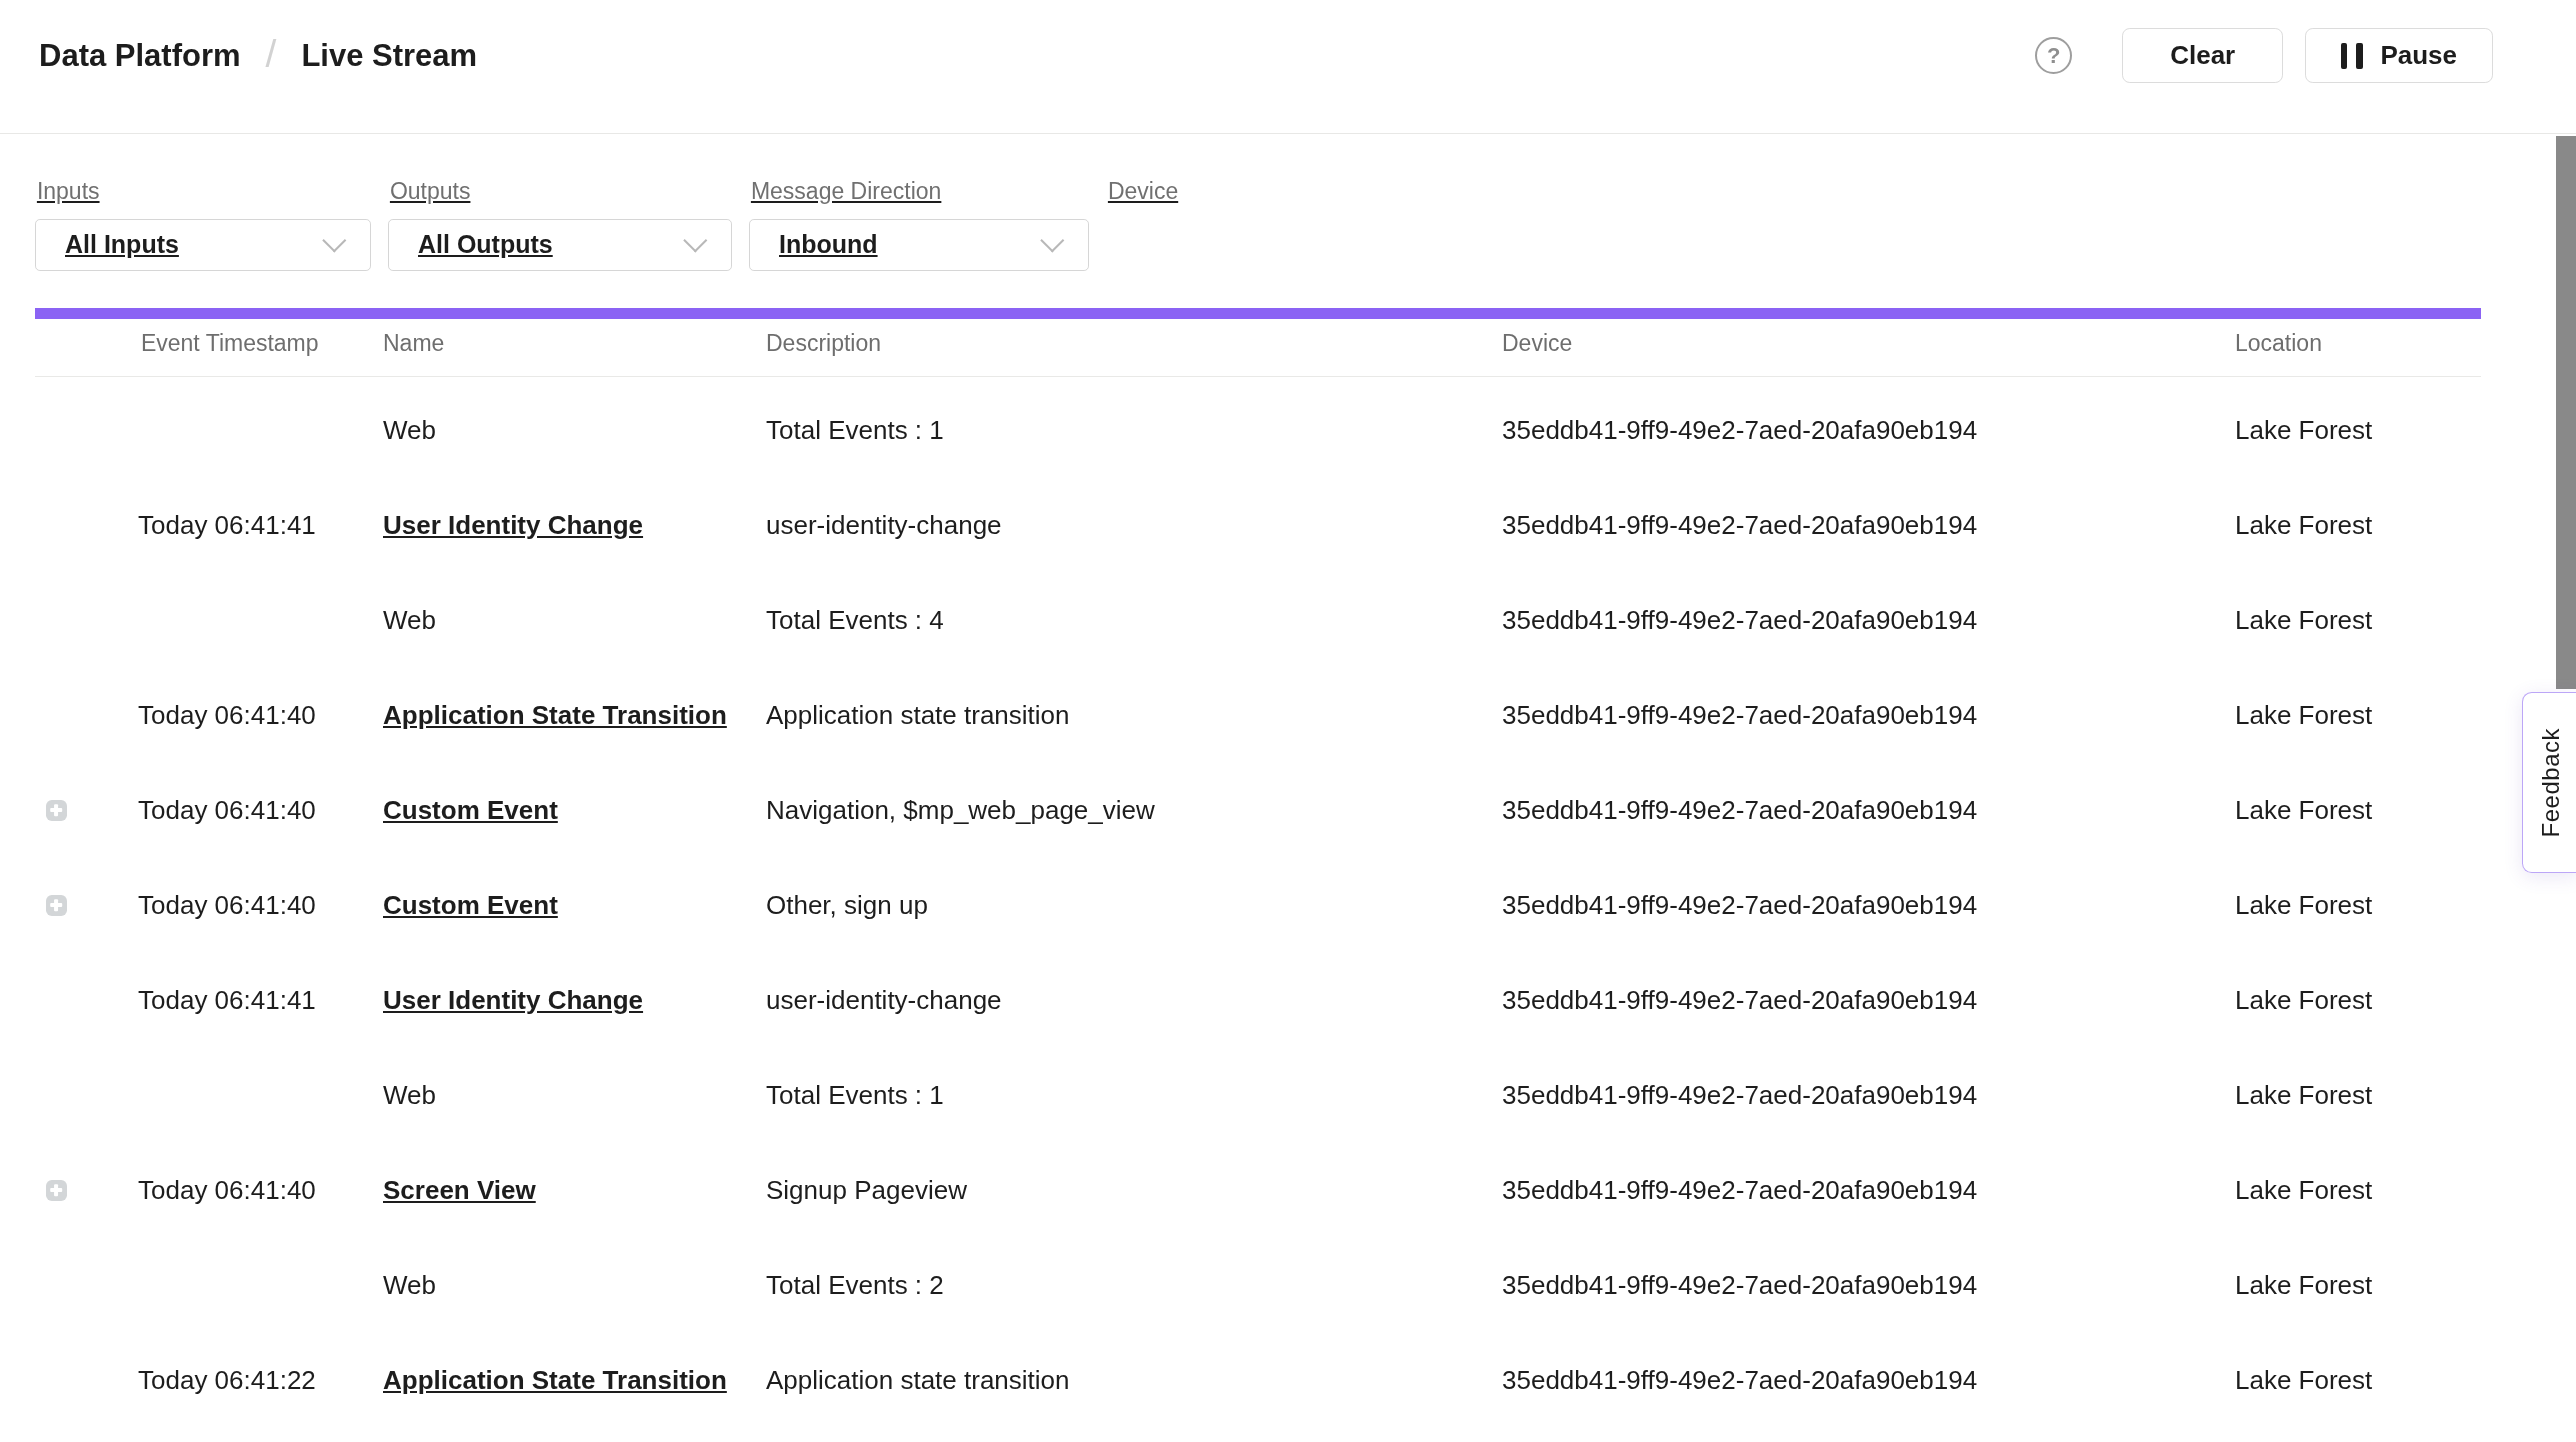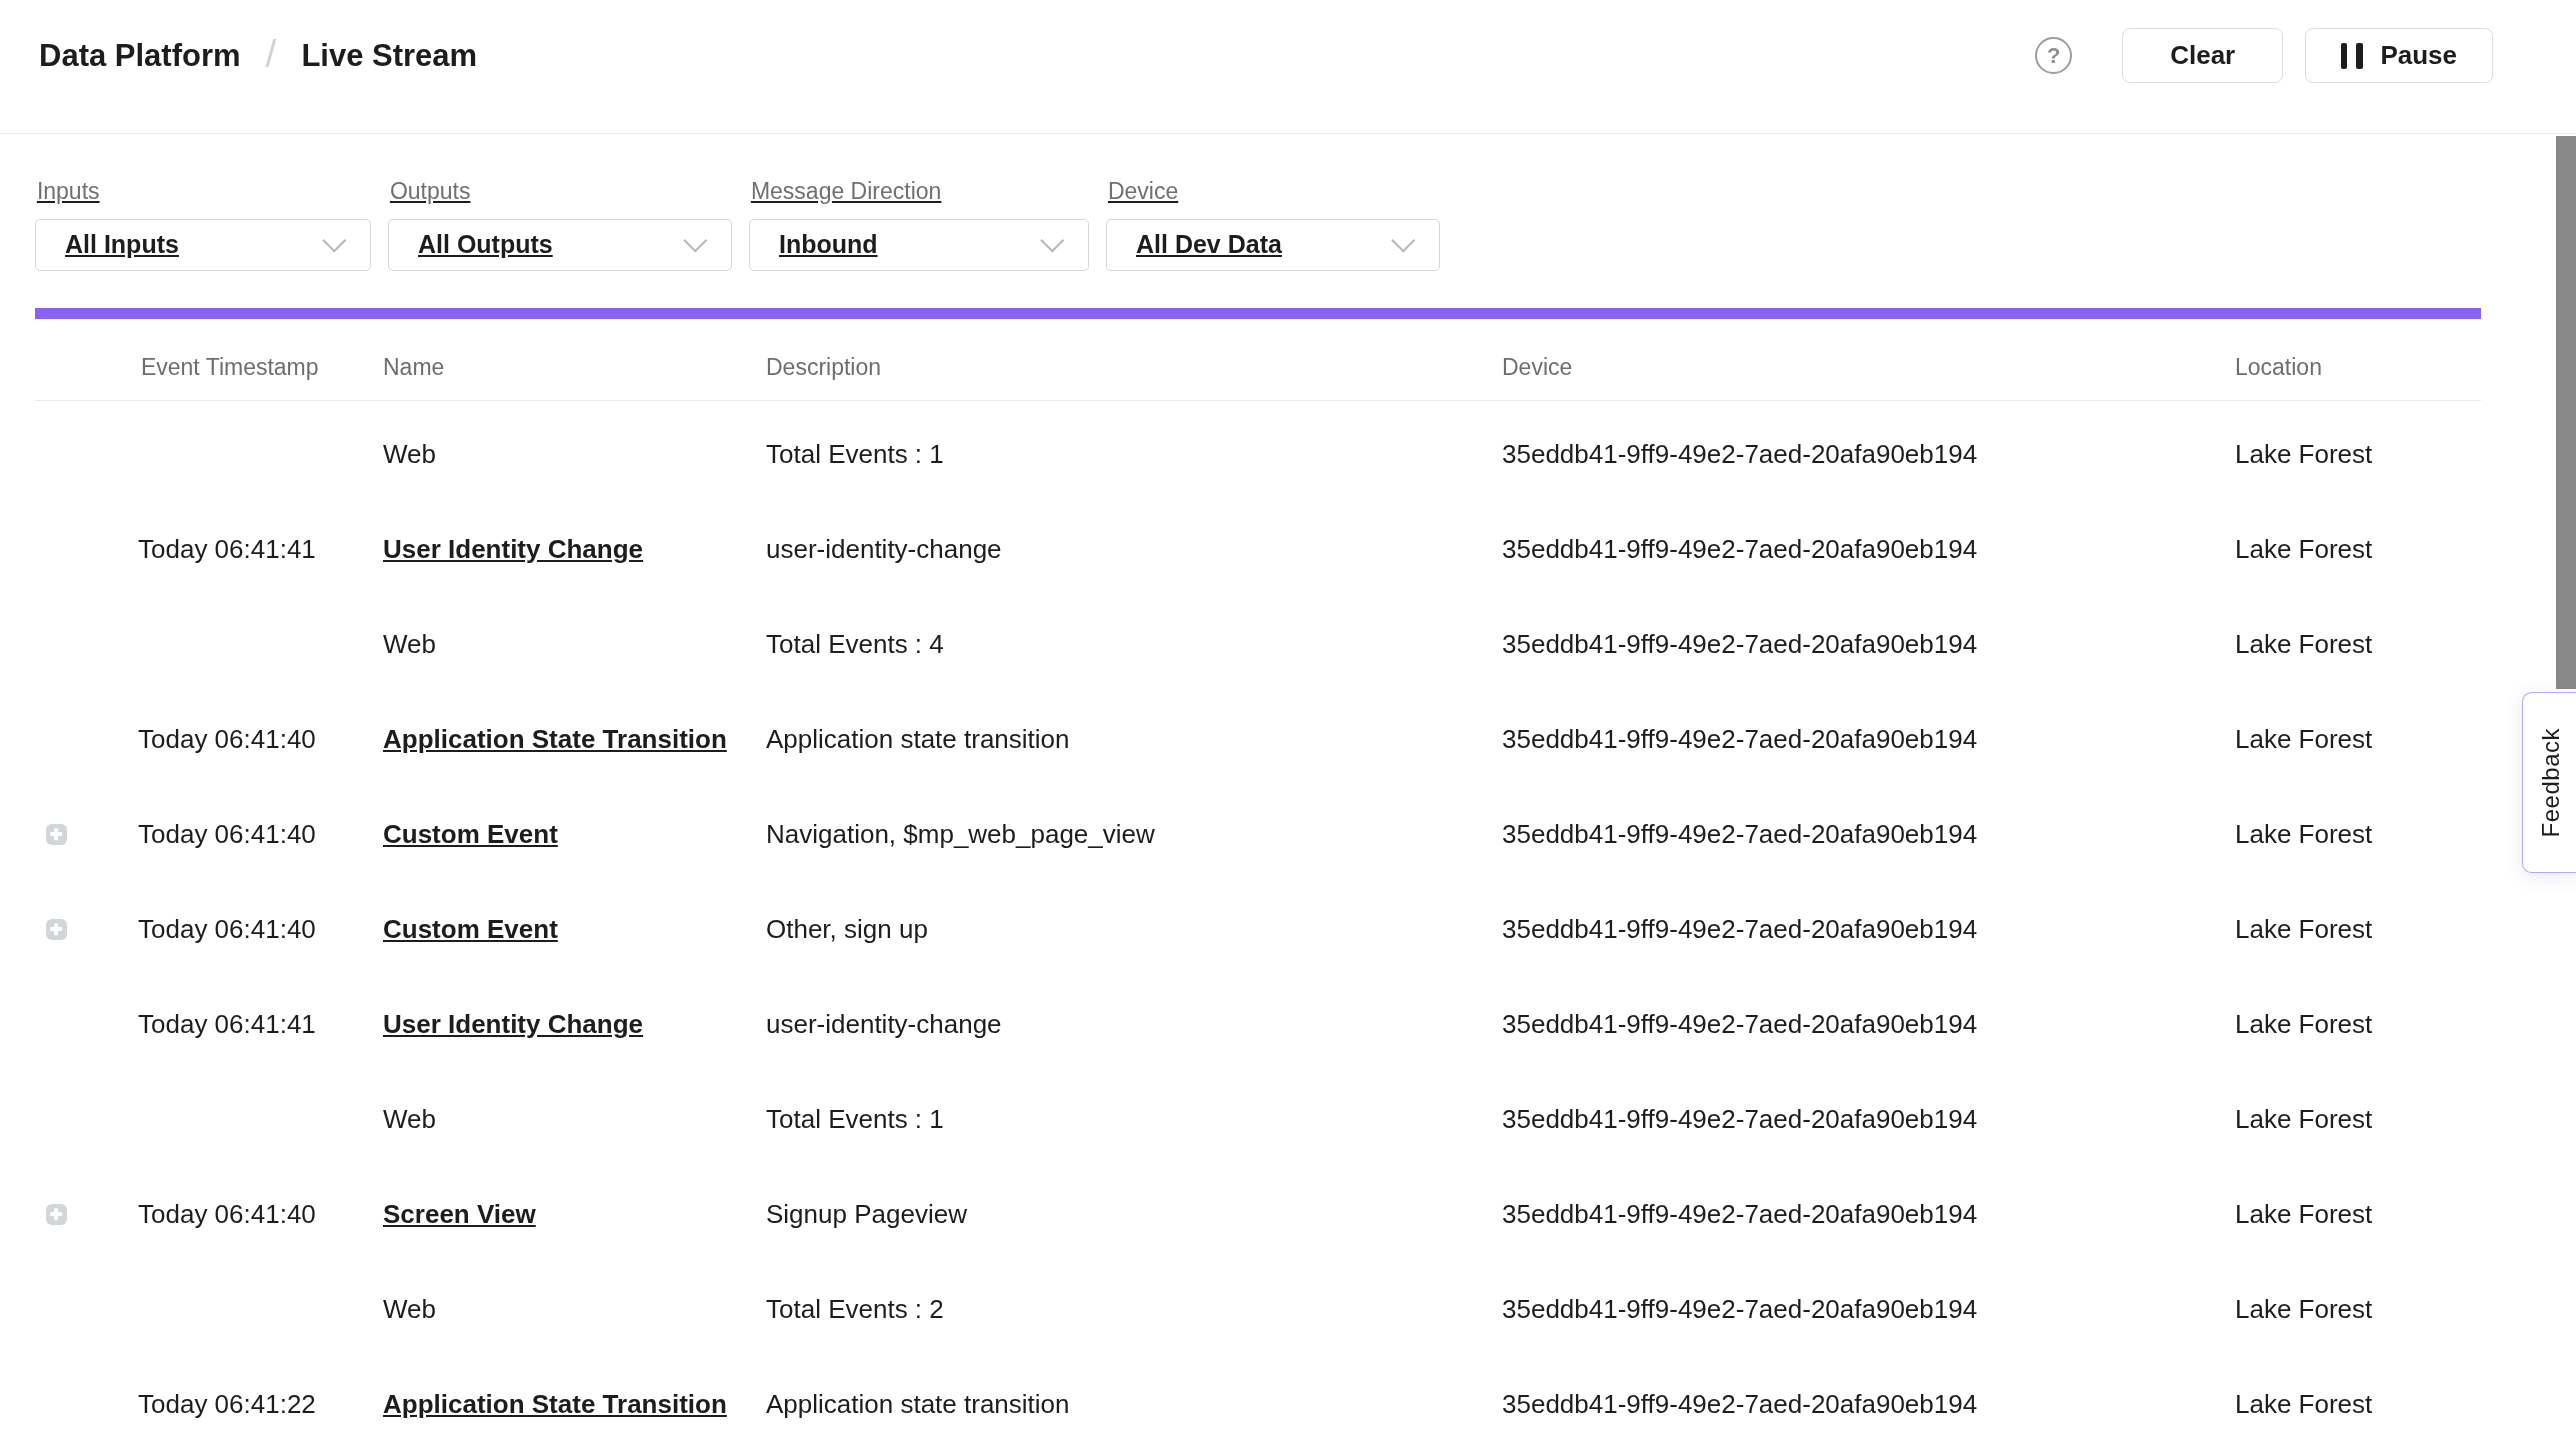--- a/index.html
+++ b/index.html
@@ -58,21 +58,21 @@
   
   .accent-bar { height:11.6px; margin:37px 95px 0 35px; background:var(--accent-purple,#8b63f4); }
 
   
   .table { margin:0 95px 0 35px; }
   .thead, .tr {
     display:grid;
     grid-template-columns:103px 245px 383px 736px 733px 1fr;
   }
   .thead {
-    height:82px; box-sizing:border-box; align-content:end; padding-bottom:19.4px;
+    height:58px; box-sizing:border-box; align-content:end; padding-bottom:19.4px;
     border-bottom:1.9px solid #e9e9e7;
     color:#6e6e6e; font-size:23px;
   }
   .th { white-space:nowrap; }
   .th.c-ts { padding-left:2.9px; }
   .tbody { padding-top:5.8px; }
   .tr { height:95px; align-items:center; font-size:26px; }
   .td { white-space:nowrap; }
   .c-expand { display:flex; justify-content:flex-start; padding-left:10.7px; }
   .td.c-name.bold { font-weight:700;text-decoration:underline; }
@@ -143,24 +143,20 @@
     </div>
     <div class="filter">
       <div class="filter-label">Message Direction</div>
       <div class="dropdown">
         <span class="dd-value">Inbound</span>
         <span class="chevron"></span>
       </div>
     </div>
     <div class="filter">
       <div class="filter-label">Device</div>
-      <div class="dropdown">
-        <span class="dd-value">All Dev Data</span>
-        <span class="chevron"></span>
-      </div>
     </div>
   </section>
 
   <div class="accent-bar"></div>
 
   <div class="table">
     <div class="thead">
       <div class="th c-expand"></div>
       <div class="th c-ts">Event Timestamp</div>
       <div class="th c-name">Name</div>

